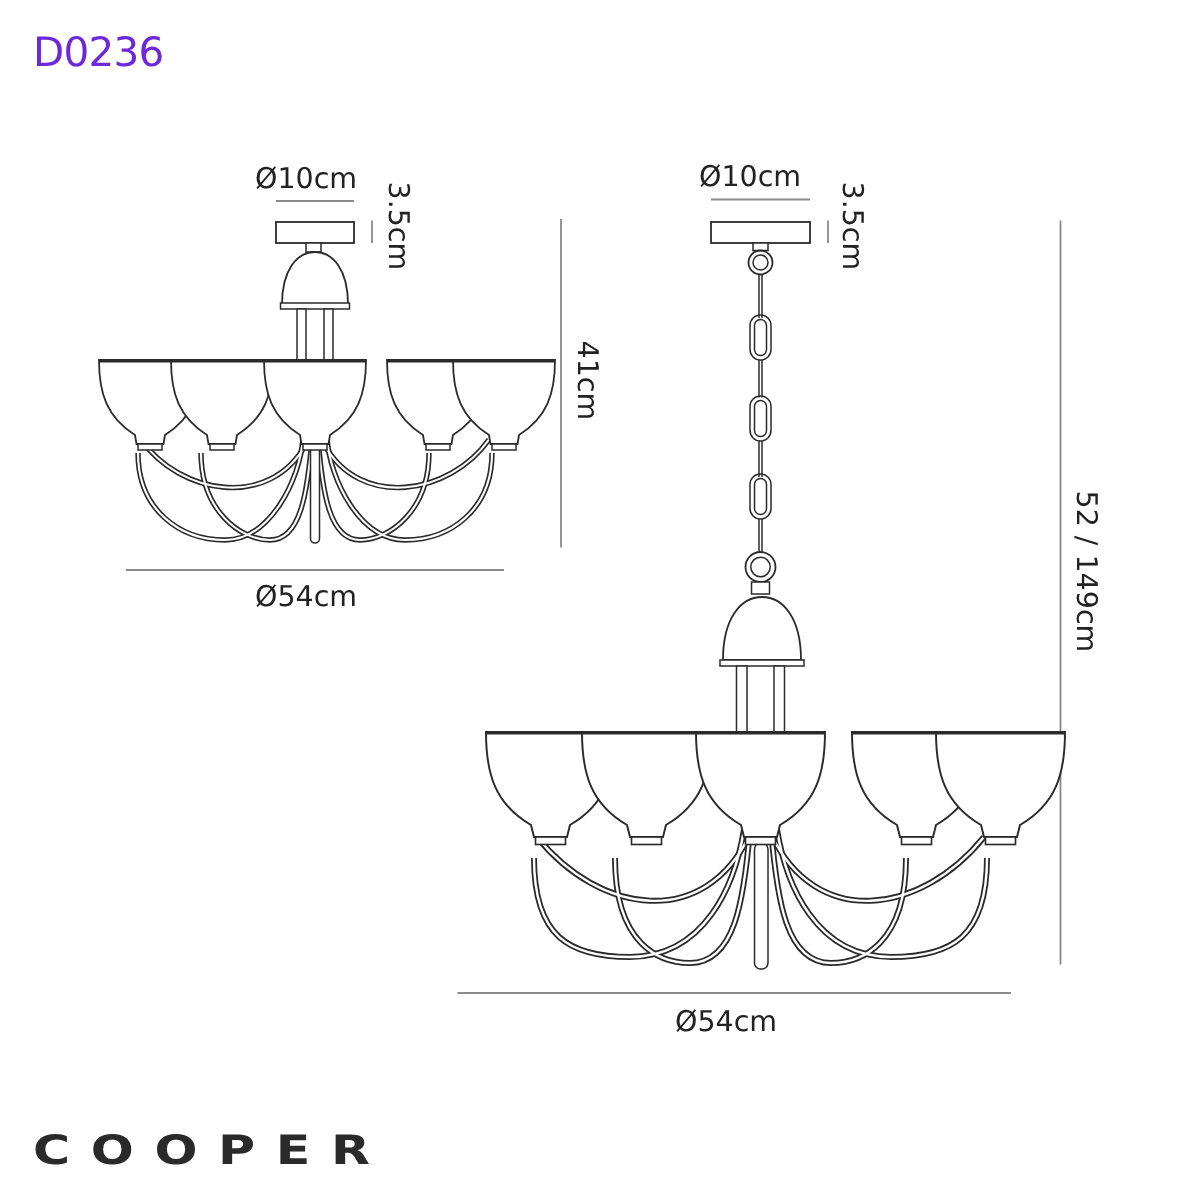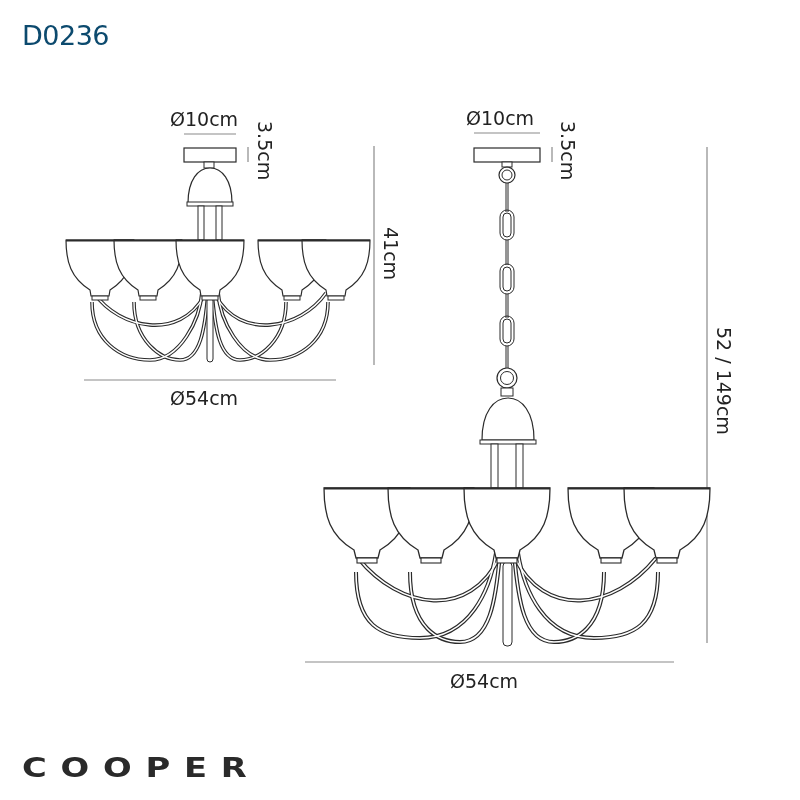--- a/index.html
+++ b/index.html
@@ -1,17 +1,17 @@
 <!DOCTYPE html>
 <html><head>
 <meta charset="utf-8">
 <style>
   html, body { margin: 0; padding: 0; background: #ffffff; }
   body { width: 800px; height: 800px; position: relative; overflow: hidden; font-family: "DejaVu Sans", sans-serif; color: #2b2b2b; }
-  .code { position: absolute; left: 22px; top: 20px; font-size: 27px; letter-spacing: -0.5px; color: #0c4a6e; }
+  .code { position: absolute; left: 22px; top: 20px; font-size: 27px; letter-spacing: -0.5px; color: #6d28d9; }
   .brand { position: absolute; left: 22px; top: 752px; font-family: "DejaVu Sans", sans-serif; font-weight: bold; font-size: 27px; letter-spacing: 11px; color: #2a2a2a; transform: scaleX(1.25); transform-origin: left center; }
   .dim { position: absolute; font-size: 19px; color: #222; white-space: nowrap; }
   .vert { transform: rotate(90deg); transform-origin: left top; }
   svg.drawing { position: absolute; left: 0; top: 0; }
 </style>
 </head>
 <body>
 
 <div class="code">D0236</div>
 

